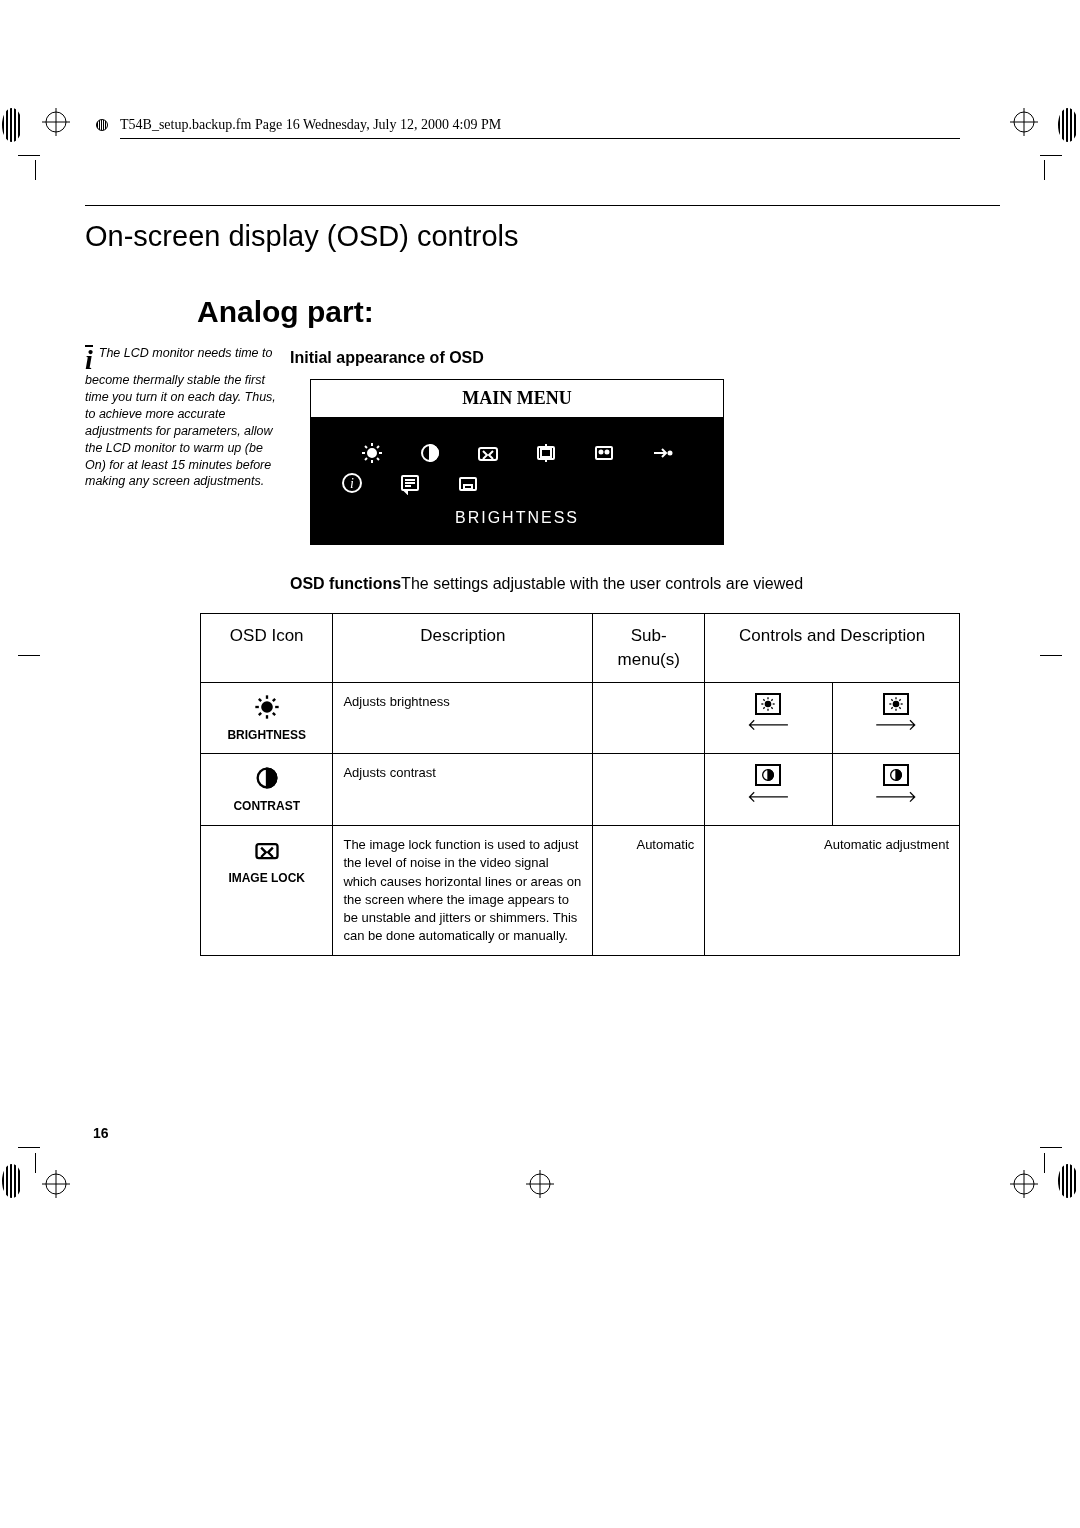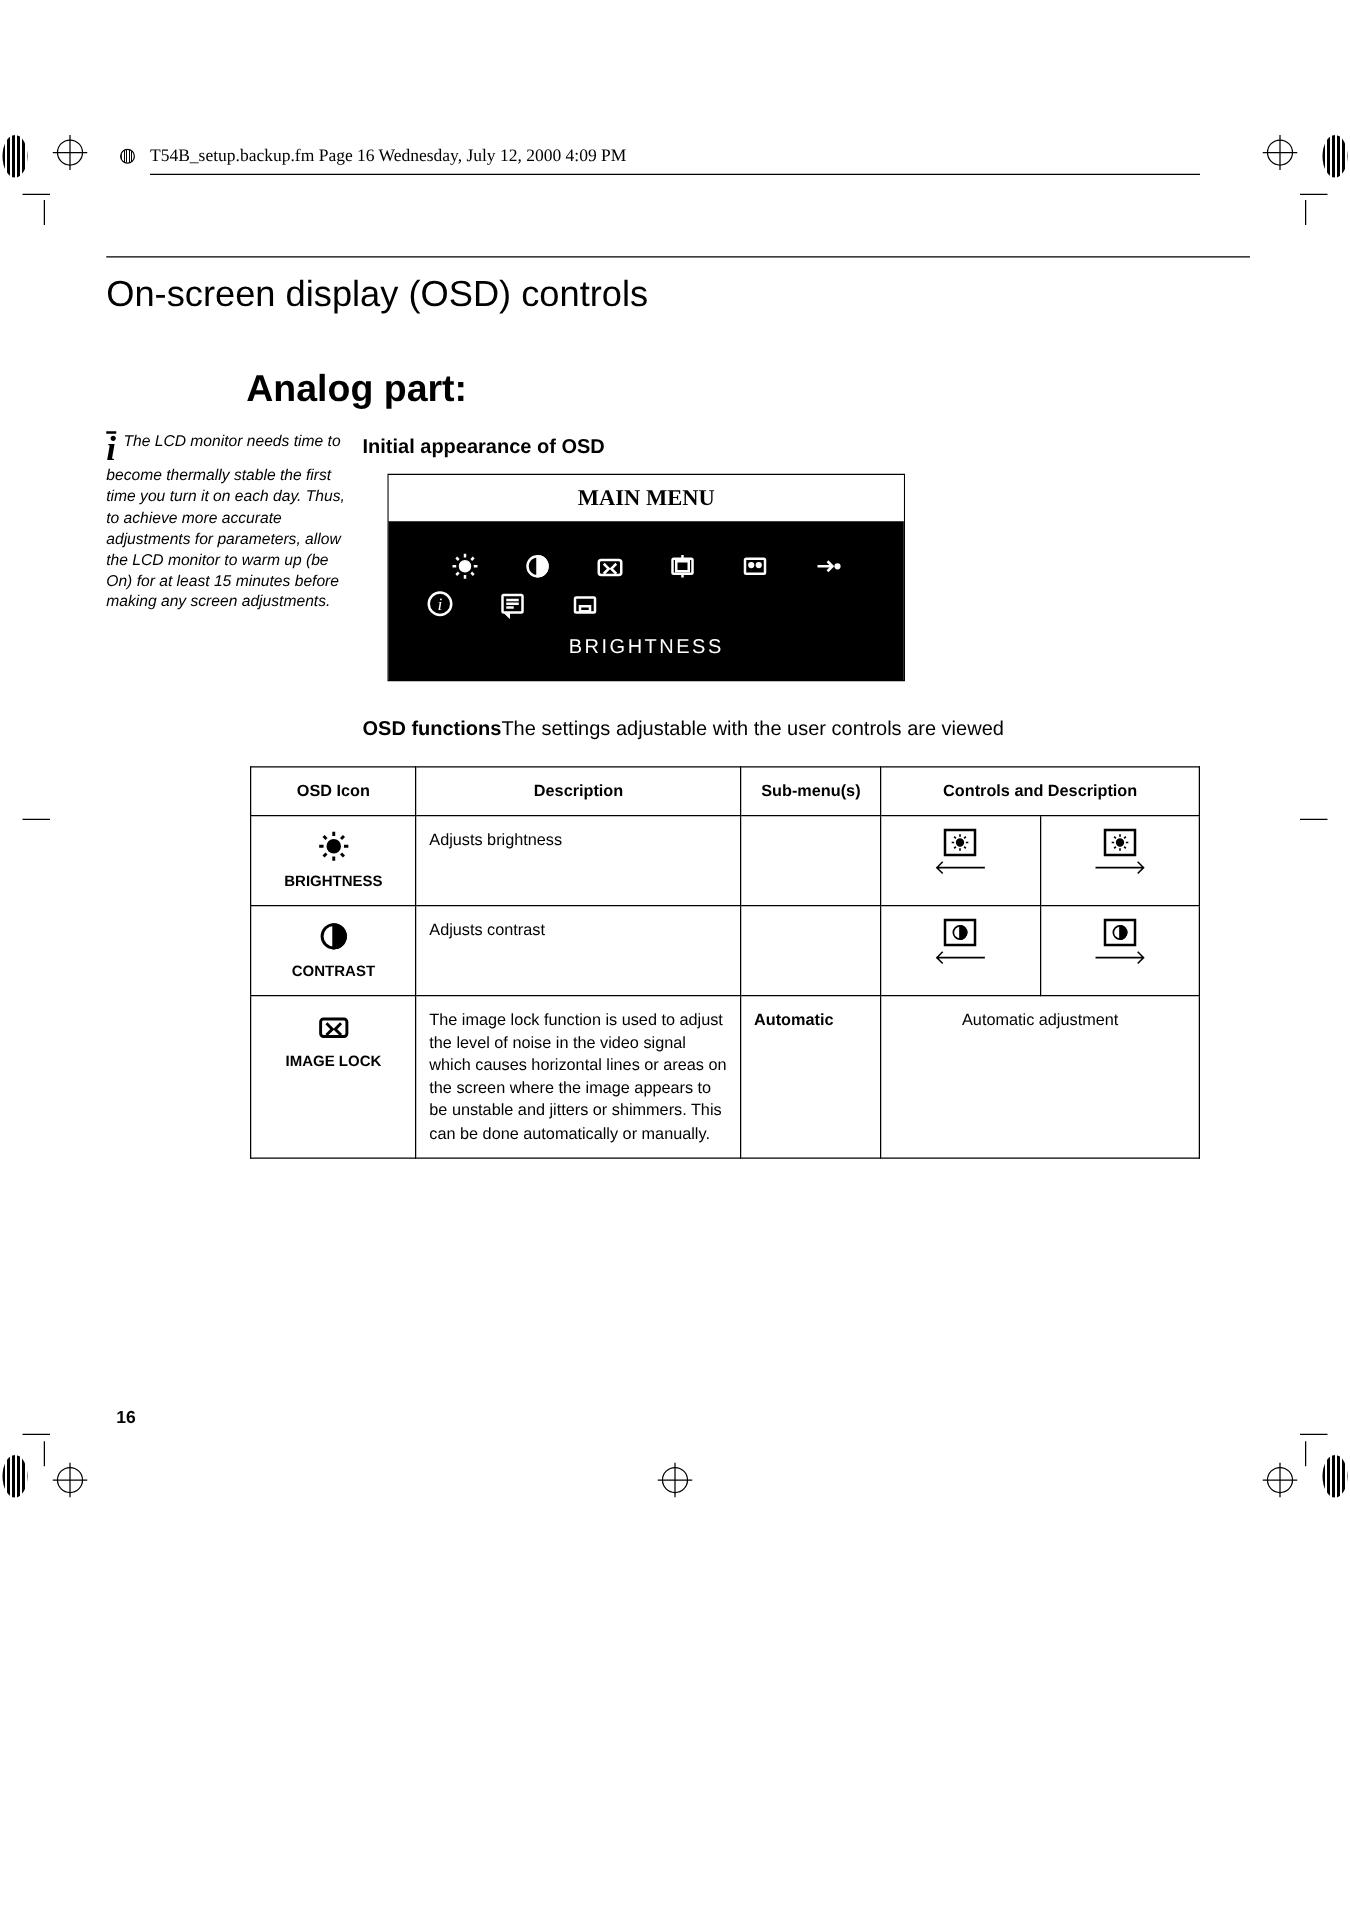--- a/index.html
+++ b/index.html
@@ -45,25 +45,25 @@
     .osd-body{background:#000;color:#fff;padding:18px 24px 14px;text-align:center}
     .osd-row{display:flex;gap:28px;justify-content:center;margin:6px 0}
     .osd-icon{width:30px;height:24px;color:#fff;display:flex;align-items:center;justify-content:center}
     .osd-label{font-family:Arial;font-size:16px;letter-spacing:2px;margin-top:12px}
 
     .fn-line{margin-left:205px;margin-top:28px;font-size:16px}
     .fn-line b{font-weight:bold}
 
     table.osd{width:760px;border-collapse:collapse;margin-top:18px;margin-left:115px;font-size:13px}
     table.osd th,table.osd td{border:1px solid #000;padding:10px 10px;vertical-align:top}
-    table.osd th{font-weight:bold;text-align:center;font-size:13px}
+    table.osd th{font-weight:normal;text-align:center;font-size:17px}
     td.iconcell{width:130px;text-align:center;vertical-align:middle}
     td.iconcell .lbl{font-weight:bold;font-size:12px;margin-top:6px;display:block}
     td.desc{width:255px}
-    td.sub{width:110px;text-align:left;font-weight:bold}
+    td.sub{width:110px;text-align:right;font-weight:normal}
     td.ctrl{text-align:center;width:125px;vertical-align:middle}
     .mini{display:inline-block}
     .arrow{font-size:16px;line-height:1}
 
     .pagenum{position:absolute;left:93px;bottom:384px;font-weight:bold;font-size:14px}
   </style>
 </head>
 <body>
 
 <div class="striped-knob left" style="top:108px"></div>
@@ -300,19 +300,19 @@
         <tr>
           <td class="iconcell">
             <div style="width:34px;height:28px;margin:0 auto"><svg viewBox="0 0 24 24" width="100%" height="100%" fill="none" stroke="#000" stroke-width="2">
                 <rect x="3" y="7" width="18" height="12" rx="2"></rect>
                 <path d="M7 10 L11 14 L7 18 M17 10 L13 14 L17 18"></path>
               </svg></div>
             <span class="lbl">IMAGE LOCK</span>
           </td>
           <td class="desc">The image lock function is used to adjust the level of noise in the video signal which causes horizontal lines or areas on the screen where the image appears to be unstable and jitters or shimmers. This can be done automatically or manually.</td>
           <td class="sub">Automatic</td>
-          <td colspan="2" class="ctrl" style="text-align: center; vertical-align: top;">Automatic adjustment</td>
+          <td colspan="2" class="ctrl" style="text-align: right; vertical-align: top;">Automatic adjustment</td>
         </tr>
       </tbody>
   </table>
 </div>
 
 <div class="pagenum">16</div>
 
 </body></html>

